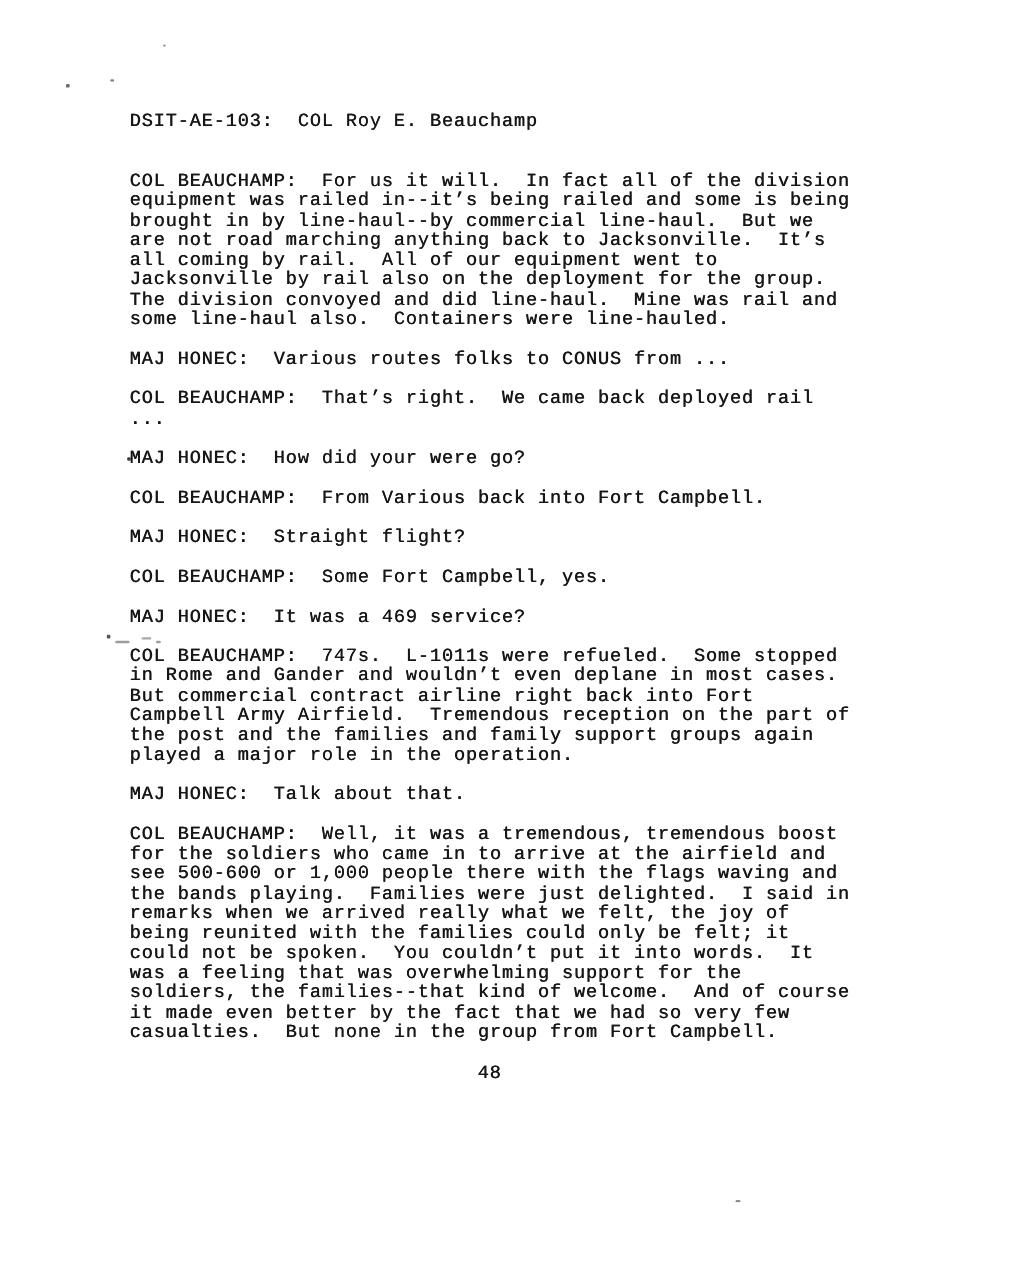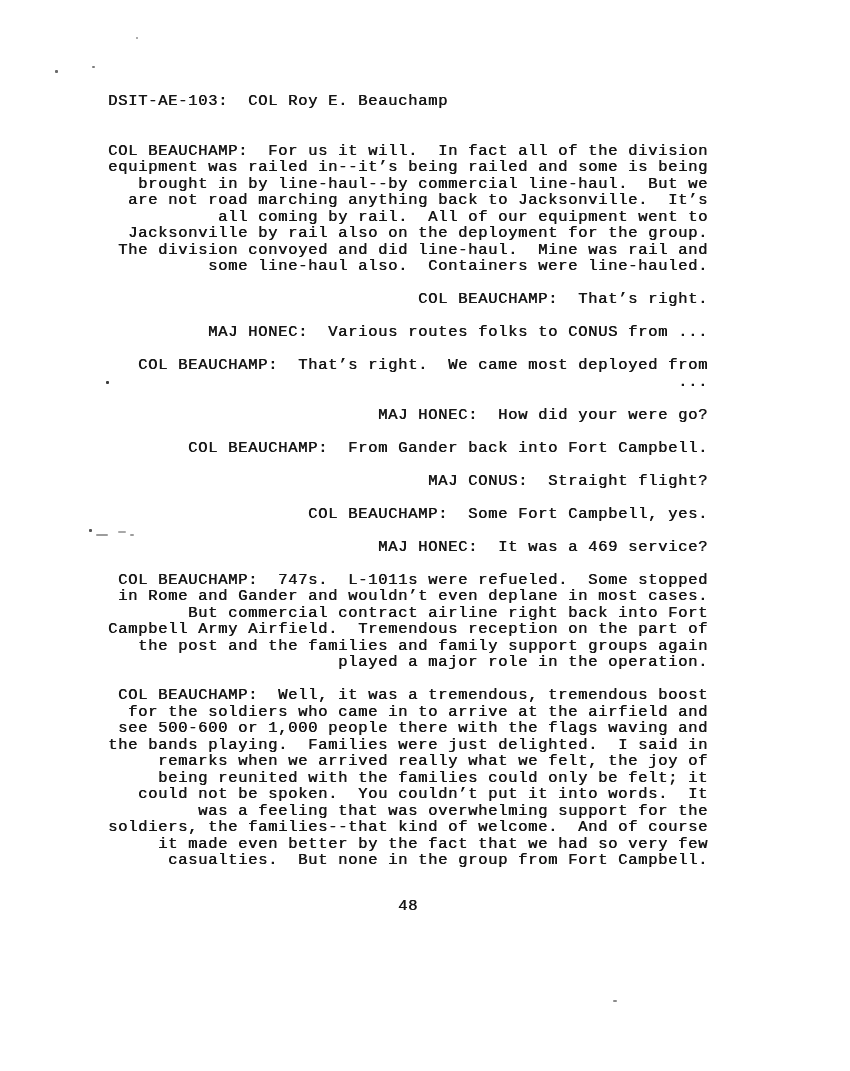--- a/index.html
+++ b/index.html
@@ -26,24 +26,23 @@
   .content {
     position: absolute;
     left: 108px;
     top: 93px;
   }
   .doc-header {
     margin: 0 0 33px 0;
   }
   .para {
     margin: 0 0 16.5px 0;
-    text-align: right;
   }
   .page-number {
-    margin-top: 29px;
+    margin-top: 17px;
     padding-left: 290px;
   }
   .speck {
     position: absolute;
     border-radius: 1px;
   }
   .scan-bar-upper {
     position: absolute;
     left: 828px;
     top: 1020px;
@@ -85,35 +84,35 @@
   <div class="content">
     <div class="mono doc-header">DSIT-AE-103:  COL Roy E. Beauchamp</div>
     <div class="mono para">COL BEAUCHAMP:  For us it will.  In fact all of the division
 equipment was railed in--it’s being railed and some is being
 brought in by line-haul--by commercial line-haul.  But we
 are not road marching anything back to Jacksonville.  It’s
 all coming by rail.  All of our equipment went to
 Jacksonville by rail also on the deployment for the group.
 The division convoyed and did line-haul.  Mine was rail and
 some line-haul also.  Containers were line-hauled.</div>
-    <div class="mono para">COL BEAUCHAMP:  That’s right.</div>
     <div class="mono para">MAJ HONEC:  Various routes folks to CONUS from ...</div>
-    <div class="mono para">COL BEAUCHAMP:  That’s right.  We came most deployed from
+    <div class="mono para">COL BEAUCHAMP:  That’s right.  We came back deployed rail
 ...</div>
     <div class="mono para">MAJ HONEC:  How did your were go?</div>
-    <div class="mono para">COL BEAUCHAMP:  From Gander back into Fort Campbell.</div>
-    <div class="mono para">MAJ CONUS:  Straight flight?</div>
+    <div class="mono para">COL BEAUCHAMP:  From Various back into Fort Campbell.</div>
+    <div class="mono para">MAJ HONEC:  Straight flight?</div>
     <div class="mono para">COL BEAUCHAMP:  Some Fort Campbell, yes.</div>
     <div class="mono para">MAJ HONEC:  It was a 469 service?</div>
     <div class="mono para">COL BEAUCHAMP:  747s.  L-1011s were refueled.  Some stopped
 in Rome and Gander and wouldn’t even deplane in most cases.
 But commercial contract airline right back into Fort
 Campbell Army Airfield.  Tremendous reception on the part of
 the post and the families and family support groups again
 played a major role in the operation.</div>
+    <div class="mono para">MAJ HONEC:  Talk about that.</div>
     <div class="mono para">COL BEAUCHAMP:  Well, it was a tremendous, tremendous boost
 for the soldiers who came in to arrive at the airfield and
 see 500-600 or 1,000 people there with the flags waving and
 the bands playing.  Families were just delighted.  I said in
 remarks when we arrived really what we felt, the joy of
 being reunited with the families could only be felt; it
 could not be spoken.  You couldn’t put it into words.  It
 was a feeling that was overwhelming support for the
 soldiers, the families--that kind of welcome.  And of course
 it made even better by the fact that we had so very few

